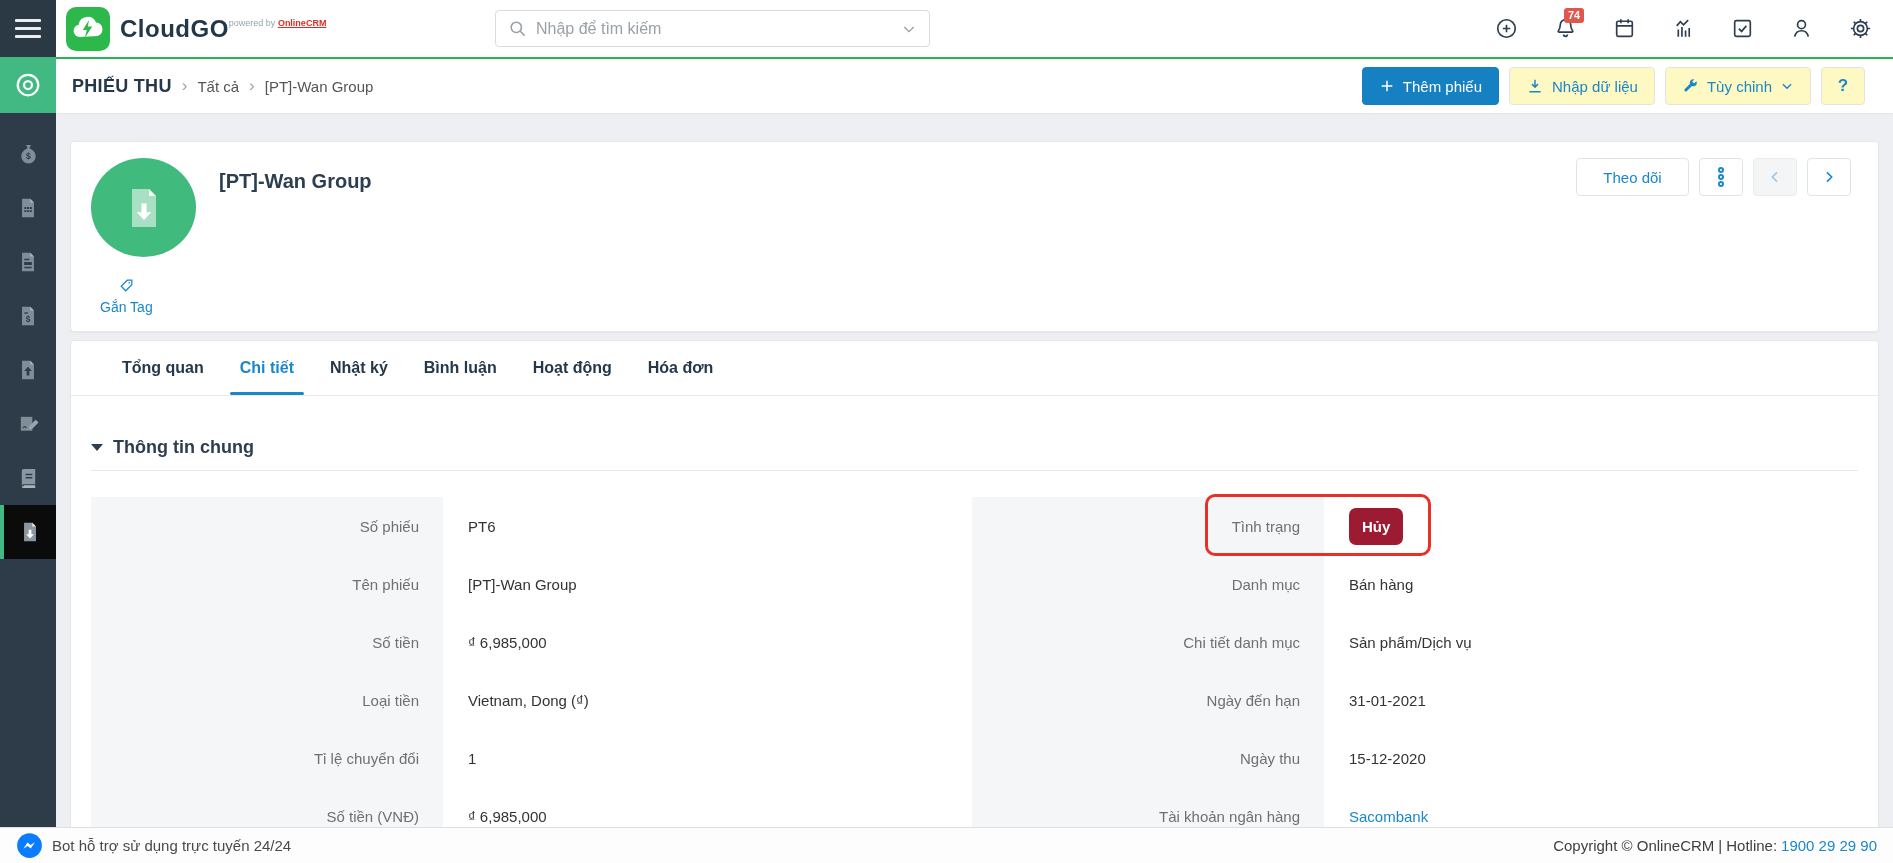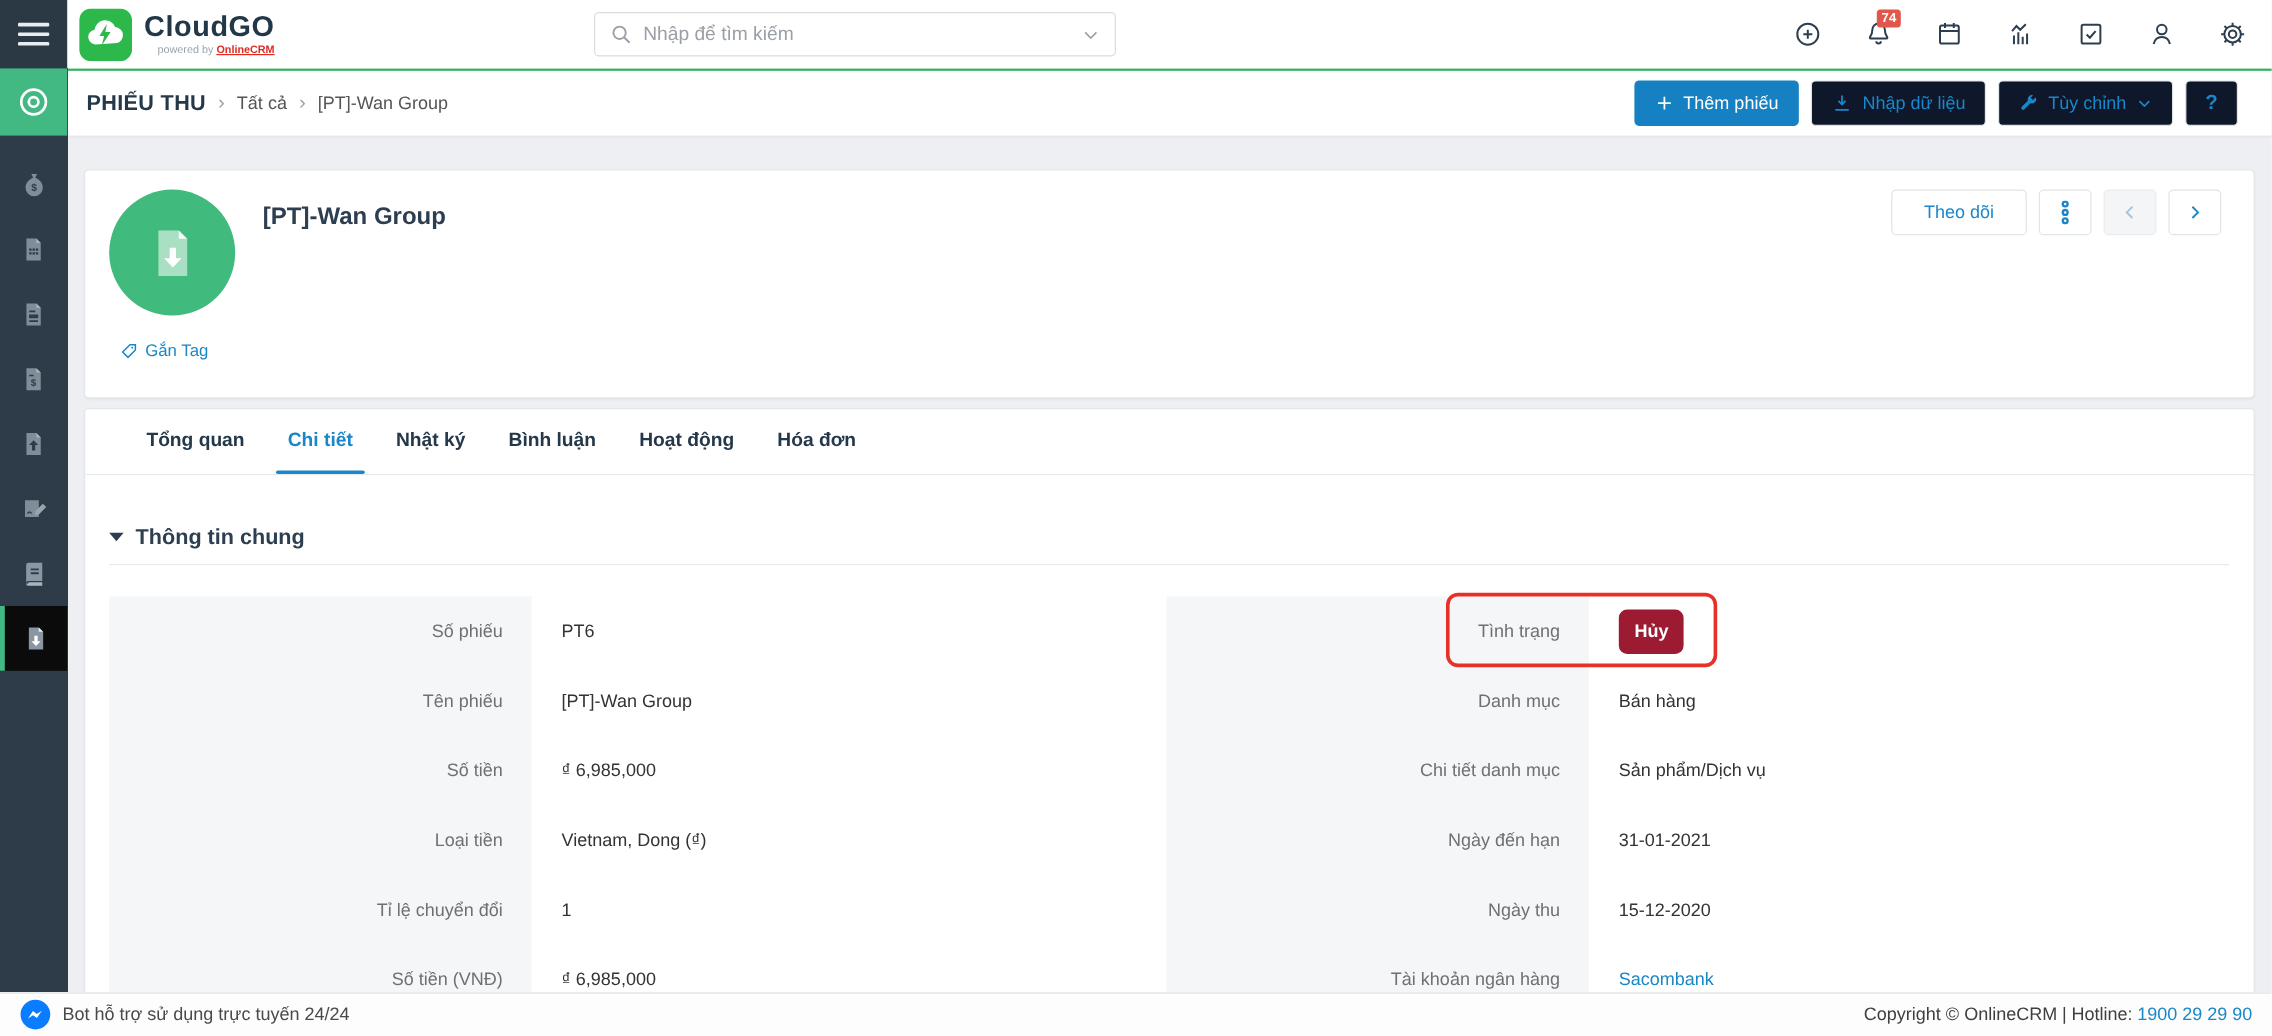--- a/index.html
+++ b/index.html
@@ -7,21 +7,21 @@
     font-family:"Liberation Sans", sans-serif; background:#edeff2; }
 
   
   .topbar { position:fixed; top:0; left:0; width:1893px; height:57px;
     background:#ffffff; display:flex; align-items:center; z-index:50; }
   .hamburger { width:56px; height:57px; background:#2b3945; display:flex;
     flex-direction:column; justify-content:center; align-items:center; gap:5px;
     cursor:pointer; flex:0 0 56px; }
   .hamburger span { width:26px; height:3px; background:#e9edf0; border-radius:1px; }
   .brand { display:flex; align-items:center; gap:10px; margin-left:10px; cursor:pointer; }
-  .brand-text { display:flex; flex-direction:column; align-items:flex-end; }
+  .brand-text { display:flex; flex-direction:row; }
   .brand-name { font-size:24px; font-weight:bold; color:#223848; letter-spacing:.5px; line-height:24px; }
   .powered { font-size:9px; color:#9aa4ab; margin-top:1px; }
   .powered .red { color:#e02b20; font-weight:bold; text-decoration:underline; }
   .search { position:absolute; left:495px; top:10px; width:435px; height:37px;
     border:1px solid #d9dcde; border-radius:4px; background:#fff;
     display:flex; align-items:center; padding:0 12px; gap:9px; }
   .search input { border:none; outline:none; flex:1; font-size:16px; color:#444;
     font-family:"Liberation Sans", sans-serif; background:transparent; }
   .search input::placeholder { color:#9aa0a6; }
   .top-icons { margin-left:auto; display:flex; align-items:center; gap:33px; padding-right:20px; }
@@ -35,21 +35,21 @@
     background:#fff; border-top:2px solid #2bb457; display:flex; align-items:center;
     padding:0 28px 0 16px; z-index:40; box-shadow:0 1px 2px rgba(0,0,0,.05); }
   .crumbs { display:flex; align-items:center; gap:10px; font-size:15px; color:#555; }
   .crumb-module { font-size:18px; font-weight:bold; color:#24384a; letter-spacing:.3px; cursor:pointer; }
   .crumb-sep { color:#9aa4ab; font-size:17px; }
   .crumb-link { cursor:pointer; }
   .crumb-actions { margin-left:auto; display:flex; gap:10px; }
   .btn { height:38px; border-radius:4px; font-size:15px; display:flex; align-items:center;
     gap:8px; padding:0 16px; cursor:pointer; font-family:"Liberation Sans", sans-serif; }
   .btn-primary { background:#1681c2; border:1px solid #1681c2; color:#fff; }
-  .btn-outline { background:#0f172a; border:1px solid #e0e4e7; color:#1a87c9; }
+  .btn-outline { background:#fef9c3; border:1px solid #e0e4e7; color:#1a87c9; }
   .btn-square { width:44px; justify-content:center; padding:0; font-size:17px; font-weight:bold; }
 
   
   .sidebar { position:fixed; left:0; top:57px; width:56px; bottom:36px;
     background:#2d3c48; z-index:45; }
   .module-active { width:56px; height:56px; background:#42b983; display:flex;
     align-items:center; justify-content:center; cursor:pointer; }
   .side-nav { display:flex; flex-direction:column; margin-top:14px; }
   .side-item { width:56px; height:54px; display:flex; align-items:center;
     justify-content:center; cursor:pointer; background:none; border:none; }
@@ -57,21 +57,21 @@
 
   
   .main { position:absolute; left:56px; top:113px; width:1837px; padding:28px 14px 0 14px; }
   .card { background:#fff; border:1px solid #e4e7ea; border-radius:4px;
     box-shadow:0 1px 2px rgba(0,0,0,.04); }
   .card-profile { height:191px; padding:16px 20px; display:flex; position:relative; }
   .avatar-col { display:flex; flex-direction:column; align-items:flex-start; }
   .avatar { width:105px; height:105px; border-radius:50%; background:#41ba7d;
     display:flex; align-items:center; justify-content:center; }
   .tag-link { margin-top:21px; margin-left:9px; display:flex; align-items:center; gap:6px;
-    color:#1a87c9; font-size:14px; cursor:pointer; text-decoration:none; }
+    color:#1a87c9; font-size:14px; cursor:pointer; text-decoration:none;flex-direction:column; }
   .record-title { font-size:20px; font-weight:bold; color:#2c3e50; margin-left:23px; margin-top:12px; }
   .profile-actions { position:absolute; right:27px; top:16px; display:flex; gap:10px; }
   .pbtn { height:38px; background:#fff; border:1px solid #e0e4e7; border-radius:4px;
     color:#1a87c9; font-size:15px; display:flex; align-items:center; justify-content:center;
     cursor:pointer; font-family:"Liberation Sans", sans-serif; }
   .pbtn.follow { width:113px; }
   .pbtn.sq { width:44px; }
   .pbtn.disabled { background:#f4f5f6; border-color:#eaecee; cursor:default; }
 
   .card-detail { margin-top:8px; height:523px; overflow:hidden; }

